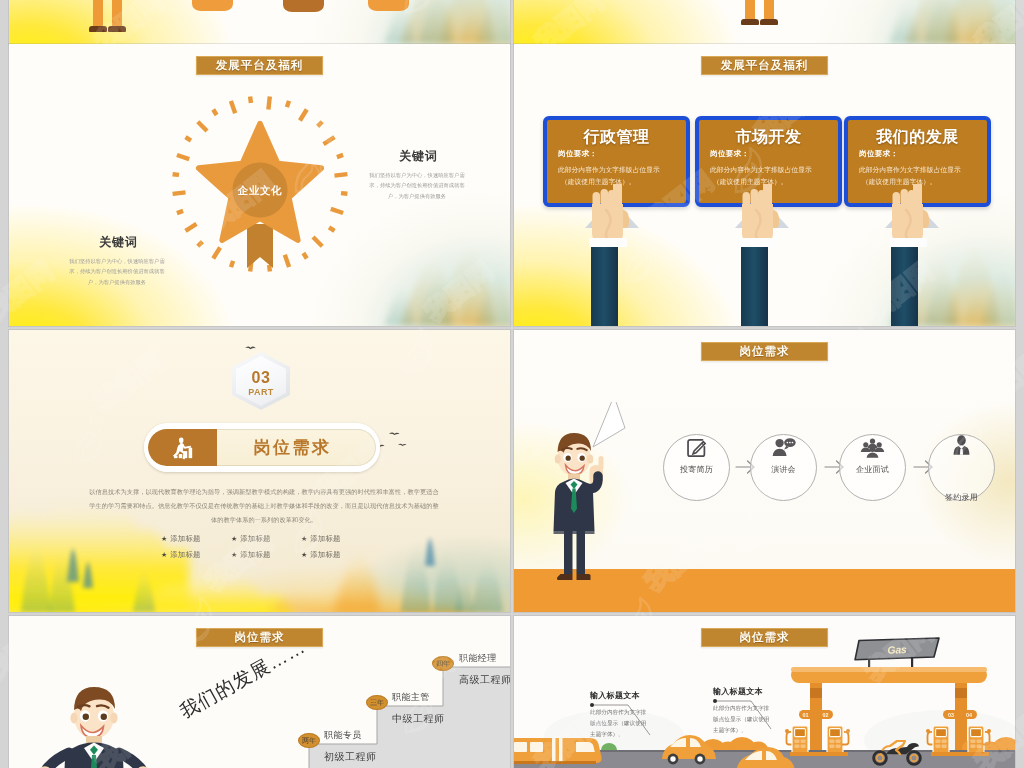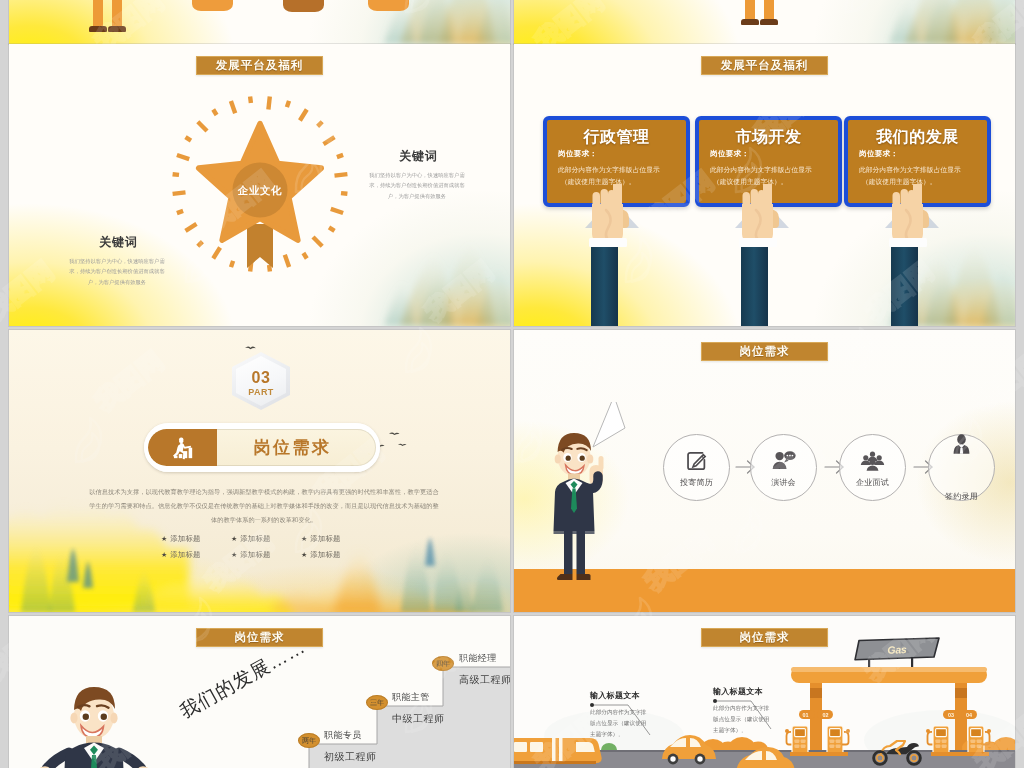--- a/index.html
+++ b/index.html
@@ -120,21 +120,21 @@
     background:#fff;border:1px solid #b8b8b8;display:flex;flex-direction:column;
     align-items:center;justify-content:center;z-index:3;}
   .bub-cn{font-size:10.5px;font-weight:700;color:#4a4a4a;letter-spacing:.6px;line-height:1.15;}
   .bub-en{font-size:6.6px;font-weight:700;color:#4a4a4a;letter-spacing:.55px;line-height:1.35;}
   .bub-dots{display:flex;gap:6px;margin-top:3.5px;}
   .bub-dots i{width:3.6px;height:3.6px;border-radius:50%;background:#6a6a6a;display:block;}
   .bub-tail{position:absolute;left:62px;top:72px;z-index:2;}
   .man{position:absolute;left:29px;top:100px;z-index:4;}
   .pc{position:absolute;top:104px;width:65px;height:65px;border-radius:50%;
       border:1px solid #b3b1b1;background:rgba(255,255,255,.6);
-      display:flex;flex-direction:column;align-items:center;justify-content:center;z-index:3;}
+      display:flex;flex-direction:column;align-items:center;z-index:3;}
   .pc-ico{height:24px;display:flex;align-items:flex-end;}
   .pc-lb{font-size:8px;color:#4a4849;margin-top:5px;letter-spacing:.2px;}
   .arrows{position:absolute;left:0;top:0;z-index:2;}
 
   
   .bg-wash5{position:absolute;inset:0;background:#fdfcf9;}
   .s5-head{position:absolute;left:177px;top:86px;font-size:19px;font-weight:400;color:#2c2c2c;
     letter-spacing:1px;transform:rotate(-29deg);transform-origin:left bottom;white-space:nowrap;
     line-height:1;}
   .stairs{position:absolute;left:0;top:0;}

